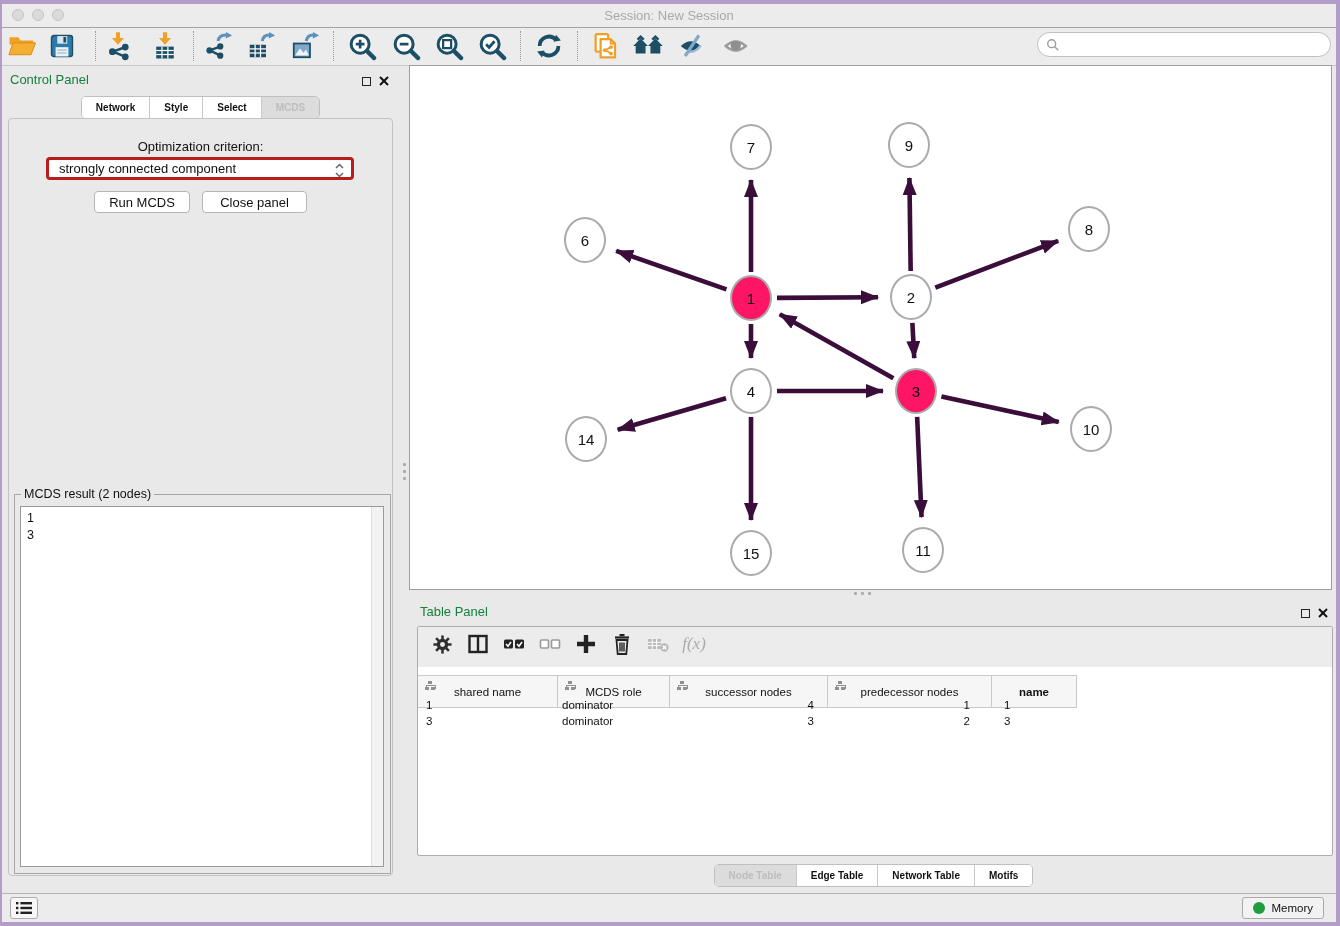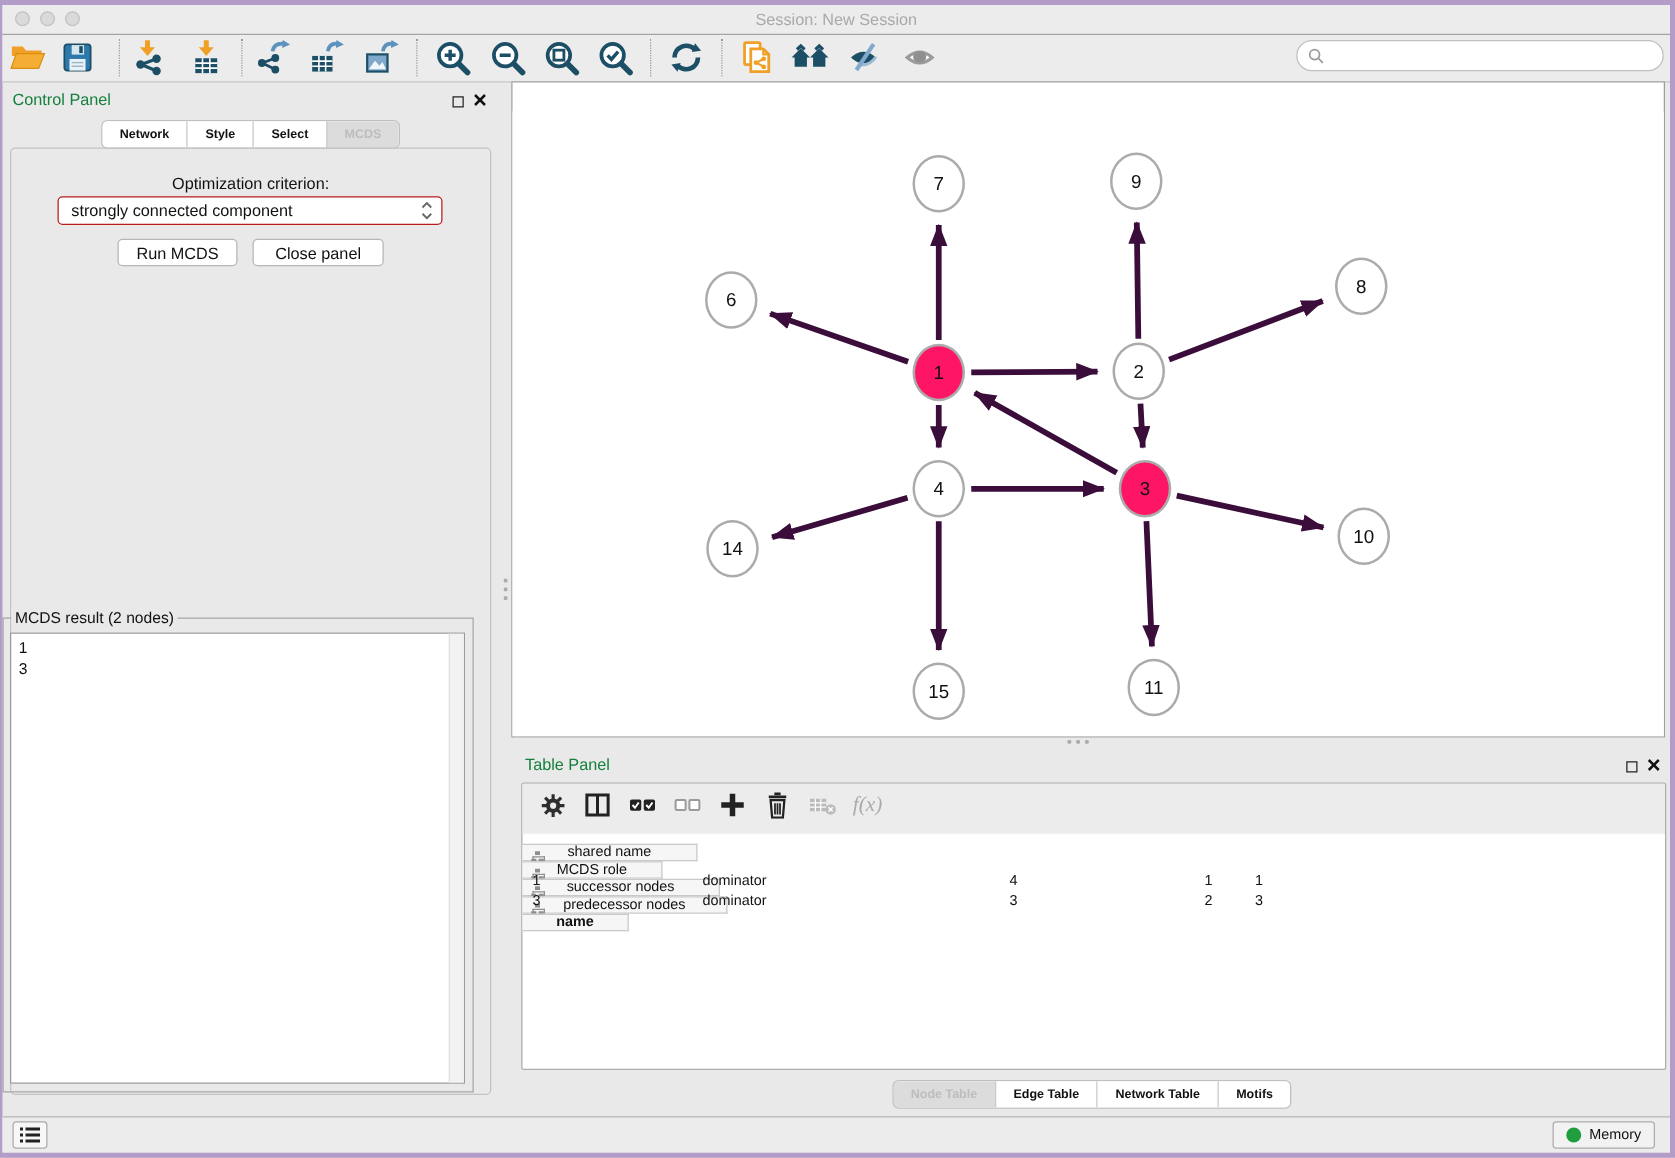--- a/index.html
+++ b/index.html
@@ -37,27 +37,27 @@
   .seg-ctrl{display:flex;border:1px solid #BFBFBF;border-radius:5px;overflow:hidden;background:#FFF;height:21px;}
   .seg{padding:0 14px;font-size:10px;color:#111;display:flex;align-items:center;cursor:pointer;
     border-left:1px solid #C9C9C9;background:#FFF;white-space:nowrap;font-weight:bold;}
   .seg:first-child{border-left:none;}
   .seg.sel{background:#DCDCDC;color:#BDBDBD;}
   .cp-tabs{position:absolute;left:0;top:31px;width:100%;display:flex;justify-content:center;}
   .cp-body{position:absolute;left:6px;top:53px;width:385px;height:758px;
     border:1px solid #C3C3C3;border-radius:4px;box-sizing:border-box;}
   .opt-label{position:absolute;left:0;top:74px;width:100%;text-align:center;font-size:13px;color:#111;}
   .dropdown{position:absolute;left:44px;top:92px;width:308px;height:23px;background:#FFF;
-    border:1px solid #b91c1c;border-radius:4px;box-sizing:border-box;display:flex;
+    border:3px solid #b91c1c;border-radius:4px;box-sizing:border-box;display:flex;
     align-items:center;font-size:13px;color:#111;padding-left:10px;cursor:pointer;}
   .stepper{position:absolute;right:7px;top:3px;display:flex;flex-direction:column;gap:1px;}
   .stepper svg{display:block;}
   .btn{position:absolute;height:22px;background:#FFF;border:1px solid #B6B6B6;border-radius:4px;
     font-size:13px;color:#111;display:flex;align-items:center;justify-content:center;cursor:pointer;box-sizing:border-box;}
-  .fieldset{position:absolute;left:0;top:429px;width:377px;height:380px;
+  .fieldset{position:absolute;left:12px;top:429px;width:377px;height:380px;
     border:1px solid #A7A7A7;box-sizing:border-box;}
   .legend{position:absolute;left:6px;top:-8px;background:#E9E9E9;padding:0 3px;font-size:12.5px;color:#111;}
   .result-area{position:absolute;left:5px;top:11px;width:364px;height:361px;background:#FFF;
     border:1px solid #9A9A9A;box-sizing:border-box;}
   .result-text{position:absolute;left:0;top:0;right:11px;bottom:0;padding:3px 6px;
     font-size:12.5px;line-height:17px;color:#111;white-space:pre;}
   .result-scroll{position:absolute;right:0;top:0;width:11px;height:100%;background:#F2F2F2;border-left:1px solid #E0E0E0;cursor:pointer;}
 
   
   .netwin{position:absolute;left:407px;top:0;width:923px;height:525px;border:1px solid #9E9E9E;
@@ -80,21 +80,21 @@
     gap:4px;align-items:center;cursor:row-resize;}
 
   
   .tpanel{position:absolute;left:407px;top:532px;width:929px;height:296px;}
   .tp-box{position:absolute;left:8px;top:29px;width:916px;height:230px;background:#FFF;
     border:1px solid #ADADAD;box-sizing:border-box;border-radius:2px;}
   .tp-toolbar{position:absolute;left:0;top:0;width:100%;height:40px;background:#ECECEC;
     display:flex;align-items:flex-start;}
   .tp-icon{width:36px;height:34px;display:flex;align-items:center;justify-content:center;cursor:pointer;}
   .fx-label{font-style:italic;font-family:"Liberation Serif",serif;font-size:17px;color:#ABABAB;cursor:default;}
-  .thead{position:absolute;left:0;top:48px;height:33px;display:flex;flex-direction:column;}
+  .thead{position:absolute;left:0;top:48px;height:33px;display:flex;}
   .th{background:#F6F6F6;border-top:1px solid #C9C9C9;border-bottom:1px solid #C9C9C9;
     border-right:1px solid #C9C9C9;box-sizing:border-box;position:relative;display:flex;
     align-items:center;justify-content:center;font-size:11.5px;color:#111;cursor:pointer;}
   .hier{position:absolute;left:7px;top:5px;width:11px;height:10px;}
   .hier i{position:absolute;background:#8F8F8F;width:4px;height:3px;}
   .hier i:nth-child(1){left:3px;top:0;}
   .hier i:nth-child(2){left:0;top:6px;}
   .hier i:nth-child(3){left:6px;top:6px;}
   .hier:after{content:"";position:absolute;left:1px;top:3px;width:8px;height:3px;
     border-left:1px solid #8F8F8F;border-right:1px solid #8F8F8F;border-top:1px solid #8F8F8F;margin-top:1px;}

